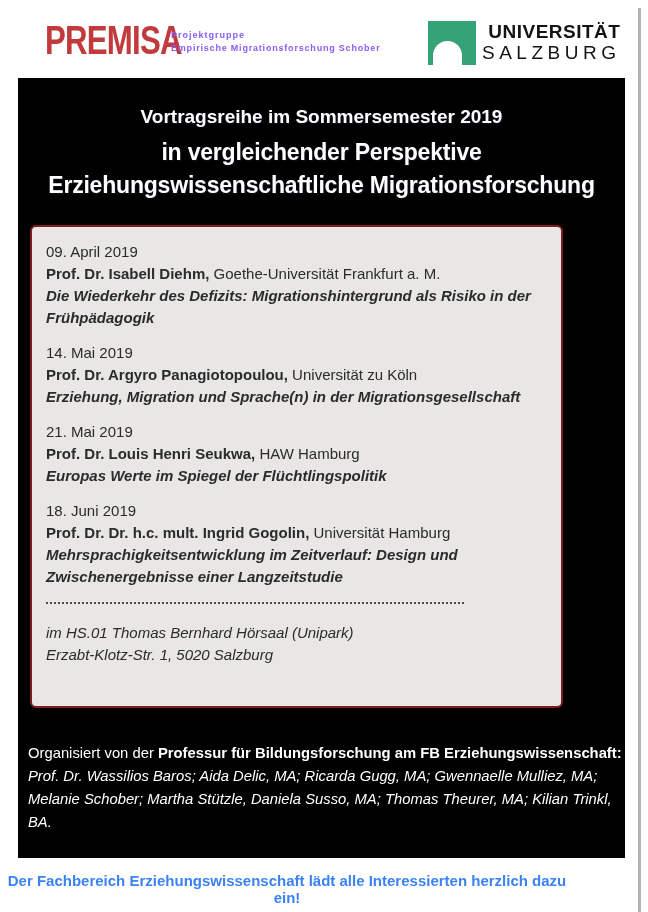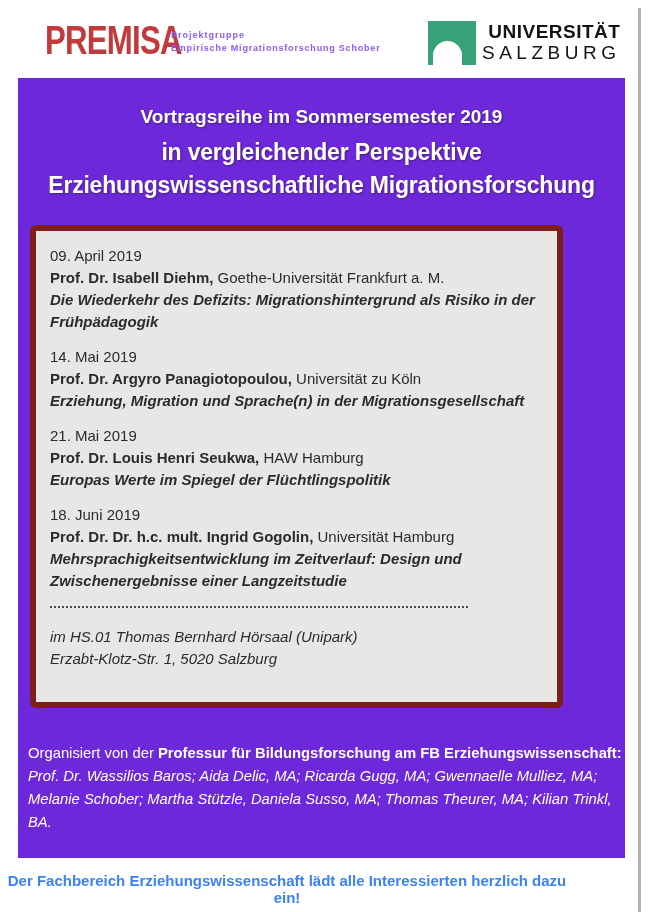--- a/index.html
+++ b/index.html
@@ -21,37 +21,37 @@
   .uni-arch{
     position:absolute;left:5px;bottom:0;width:29px;height:24px;background:#ffffff;
     border-radius:15px 15px 0 0;
   }
   .uni-text{float:left;margin-left:6px;color:#141414;}
   .uni-line1{display:block;font-size:19px;font-weight:700;letter-spacing:.5px;line-height:21px;}
   .uni-line2{display:block;font-size:19px;font-weight:400;letter-spacing:4.5px;line-height:22px;}
   
   .purple{
     position:absolute;left:18px;top:78px;width:607px;height:780px;
-    background:#6d28d9;
+    background:#000000;
   }
   .series-title{
     position:absolute;top:28px;left:0;width:100%;margin:0;text-align:center;
     color:#ffffff;font-size:19px;font-weight:700;
     text-shadow:1px 1px 2px rgba(40,30,60,.55);
   }
   .main-title{
     position:absolute;top:58px;left:0;width:100%;margin:0;text-align:center;
     color:#ffffff;font-size:23px;font-weight:700;line-height:33px;letter-spacing:-.2px;
     text-shadow:1px 1px 2px rgba(40,30,60,.55);
   }
   .main-title span{display:block;}
   
   .program-box{
     position:absolute;left:12px;top:147px;width:533px;height:483px;
-    box-sizing:border-box;border:6px solid #7f1d1d;border-radius:6px;
+    box-sizing:border-box;border:2px solid #7f1d1d;border-radius:6px;
     background:#e8e7e5;padding:14px 14px 0 14px;overflow:hidden;
     color:#2b2b2b;font-size:15px;line-height:22px;
   }
   .lecture{margin-bottom:13px;}
   .lec-speaker b{font-weight:700;}
   .lec-title{font-weight:700;font-style:italic;}
   .divider{
     width:418px;height:0;border-top:2px dotted #4a4a4a;margin:14px 0 0 0;
   }
   .schedule{margin-top:18px;font-style:italic;}

